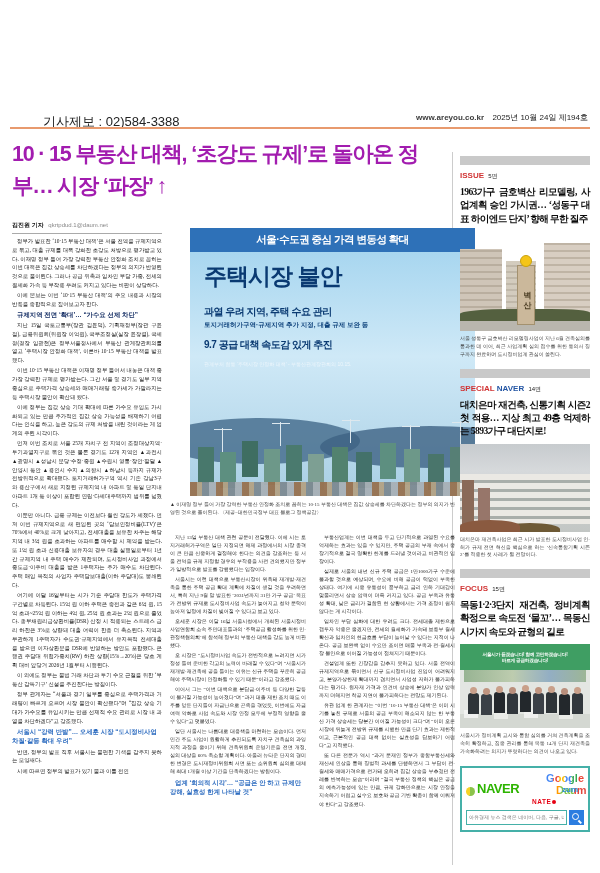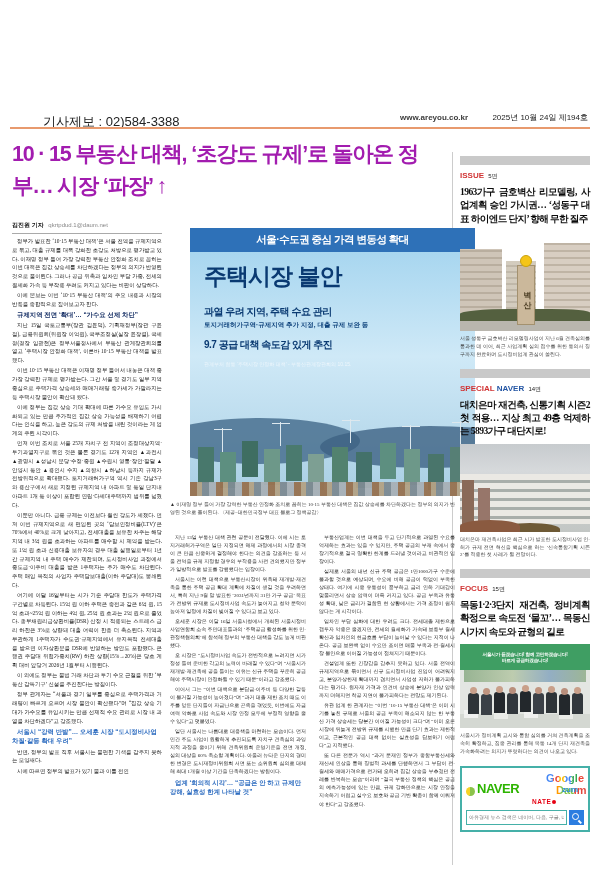--- a/index.html
+++ b/index.html
@@ -9,21 +9,21 @@
   
   .mast{position:absolute;left:62px;top:22px;width:476px;height:86px;background:#2d3f90;
         display:flex;align-items:center;justify-content:center;gap:12px;}
   .tagline{color:#fff;font-weight:bold;font-size:15px;letter-spacing:-0.5px;}
   .mast-title{color:#fff;font-weight:900;font-size:49px;letter-spacing:0px;line-height:1;}
   .logo-svg{width:52px;height:46px;display:block;}
 
   
   .tipline{position:absolute;left:12px;top:113px;font-size:13px;color:#222;margin-left:31px;}
   .webline{position:absolute;right:12px;top:112px;font-size:8px;color:#222;}
-  .webline .site{font-weight:bold;color:#3c3c3c;margin-right:22px;}
+  .webline .site{font-weight:bold;color:#3c3c3c;margin-right:6px;}
   .rule-orange{position:absolute;left:10px;top:127px;width:580px;height:2px;background:#e89a6e;}
 
   
   .headline{position:absolute;left:12px;top:138px;width:444px;font-size:21.5px;font-weight:700;
             letter-spacing:-1.2px;line-height:1.5;color:#a21caf;}
   .vline{position:absolute;left:452px;top:152px;width:1px;height:713px;background:#ccc;}
 
   
   .byline{position:absolute;left:12px;top:221px;width:150px;font-size:6px;
           border-bottom:1px solid #aaa;padding-bottom:3px;}

